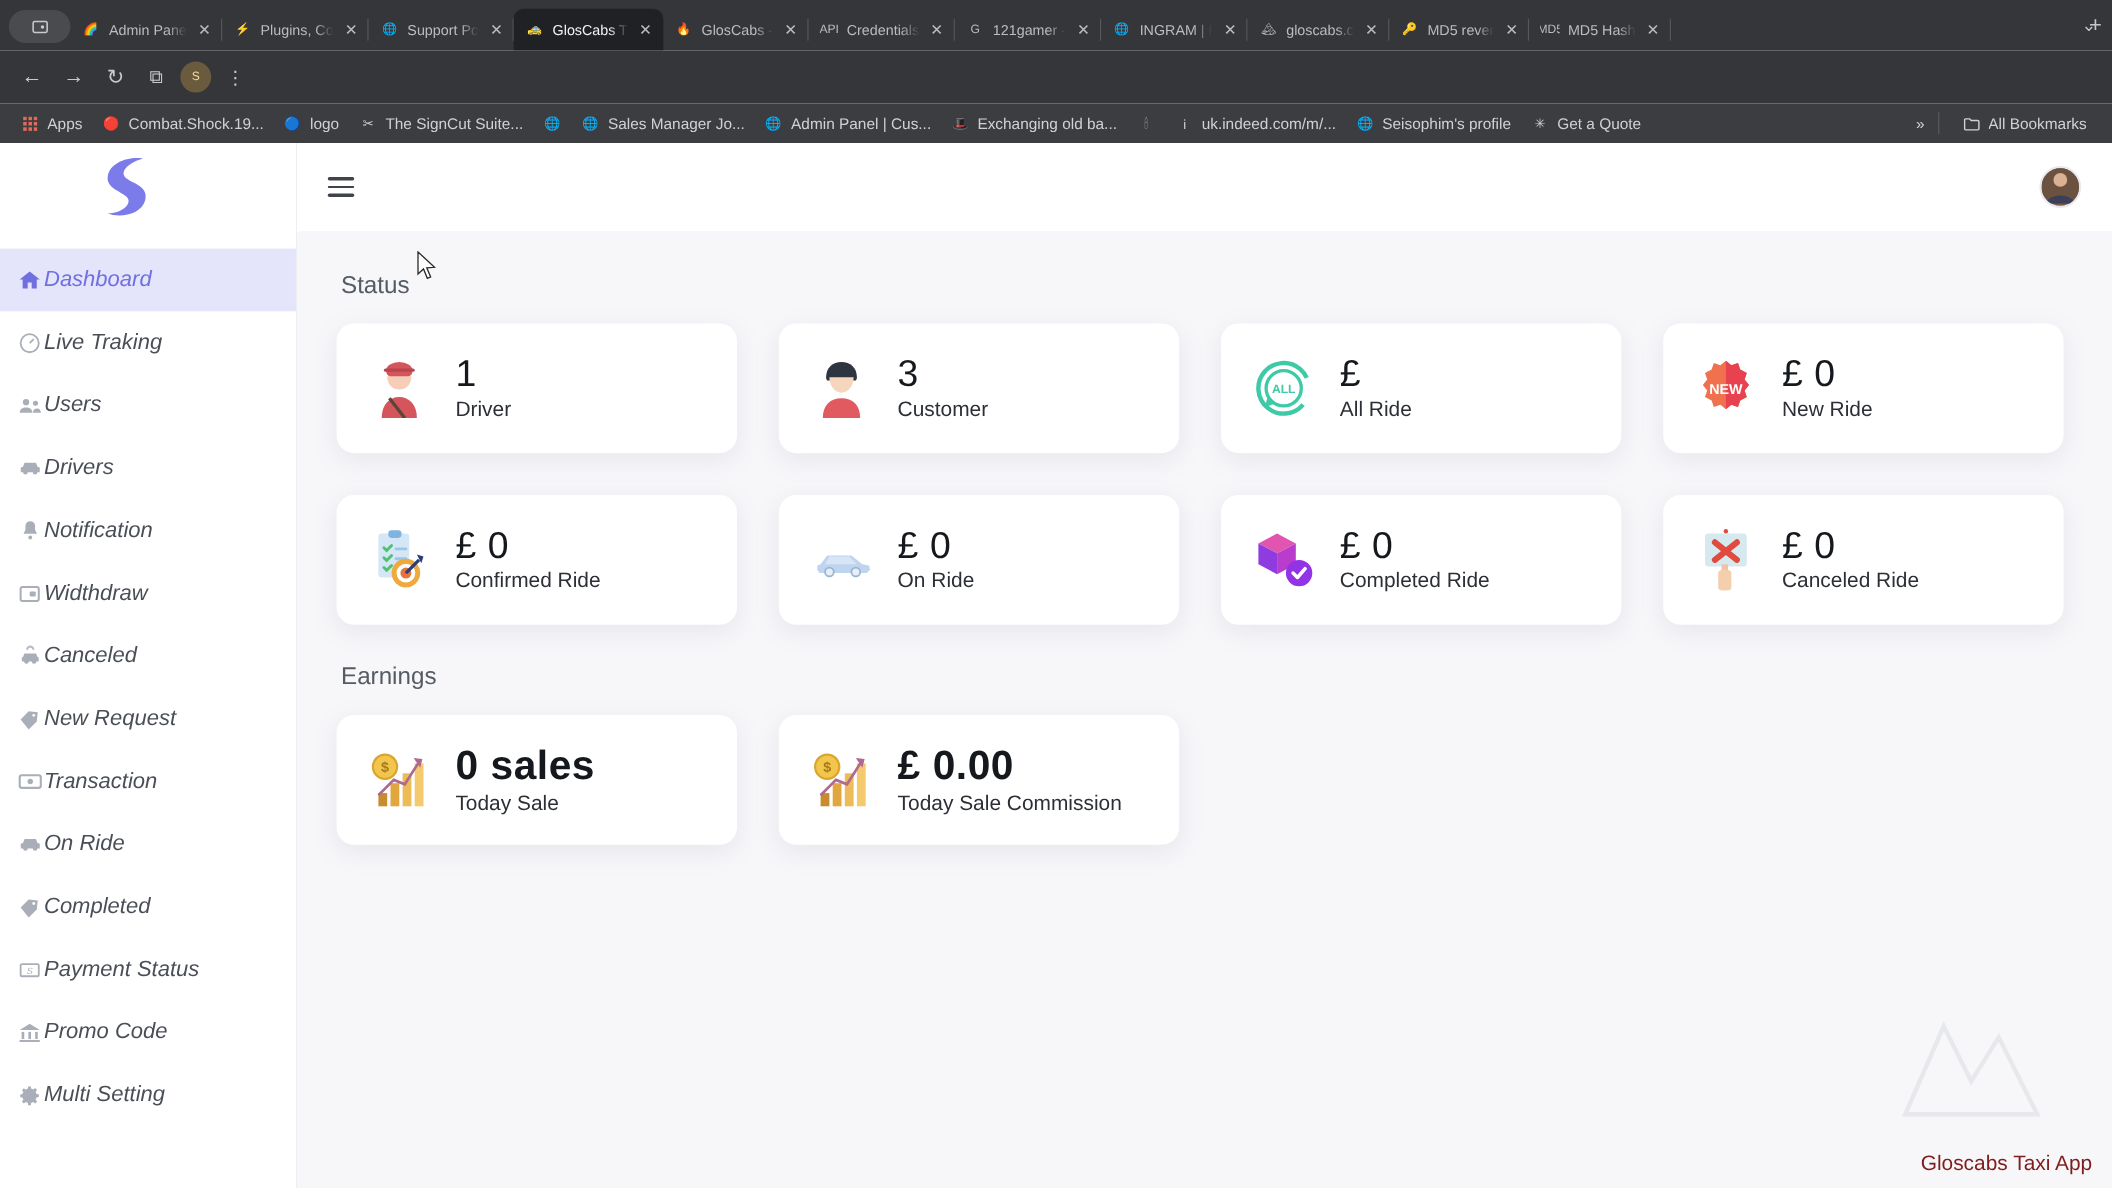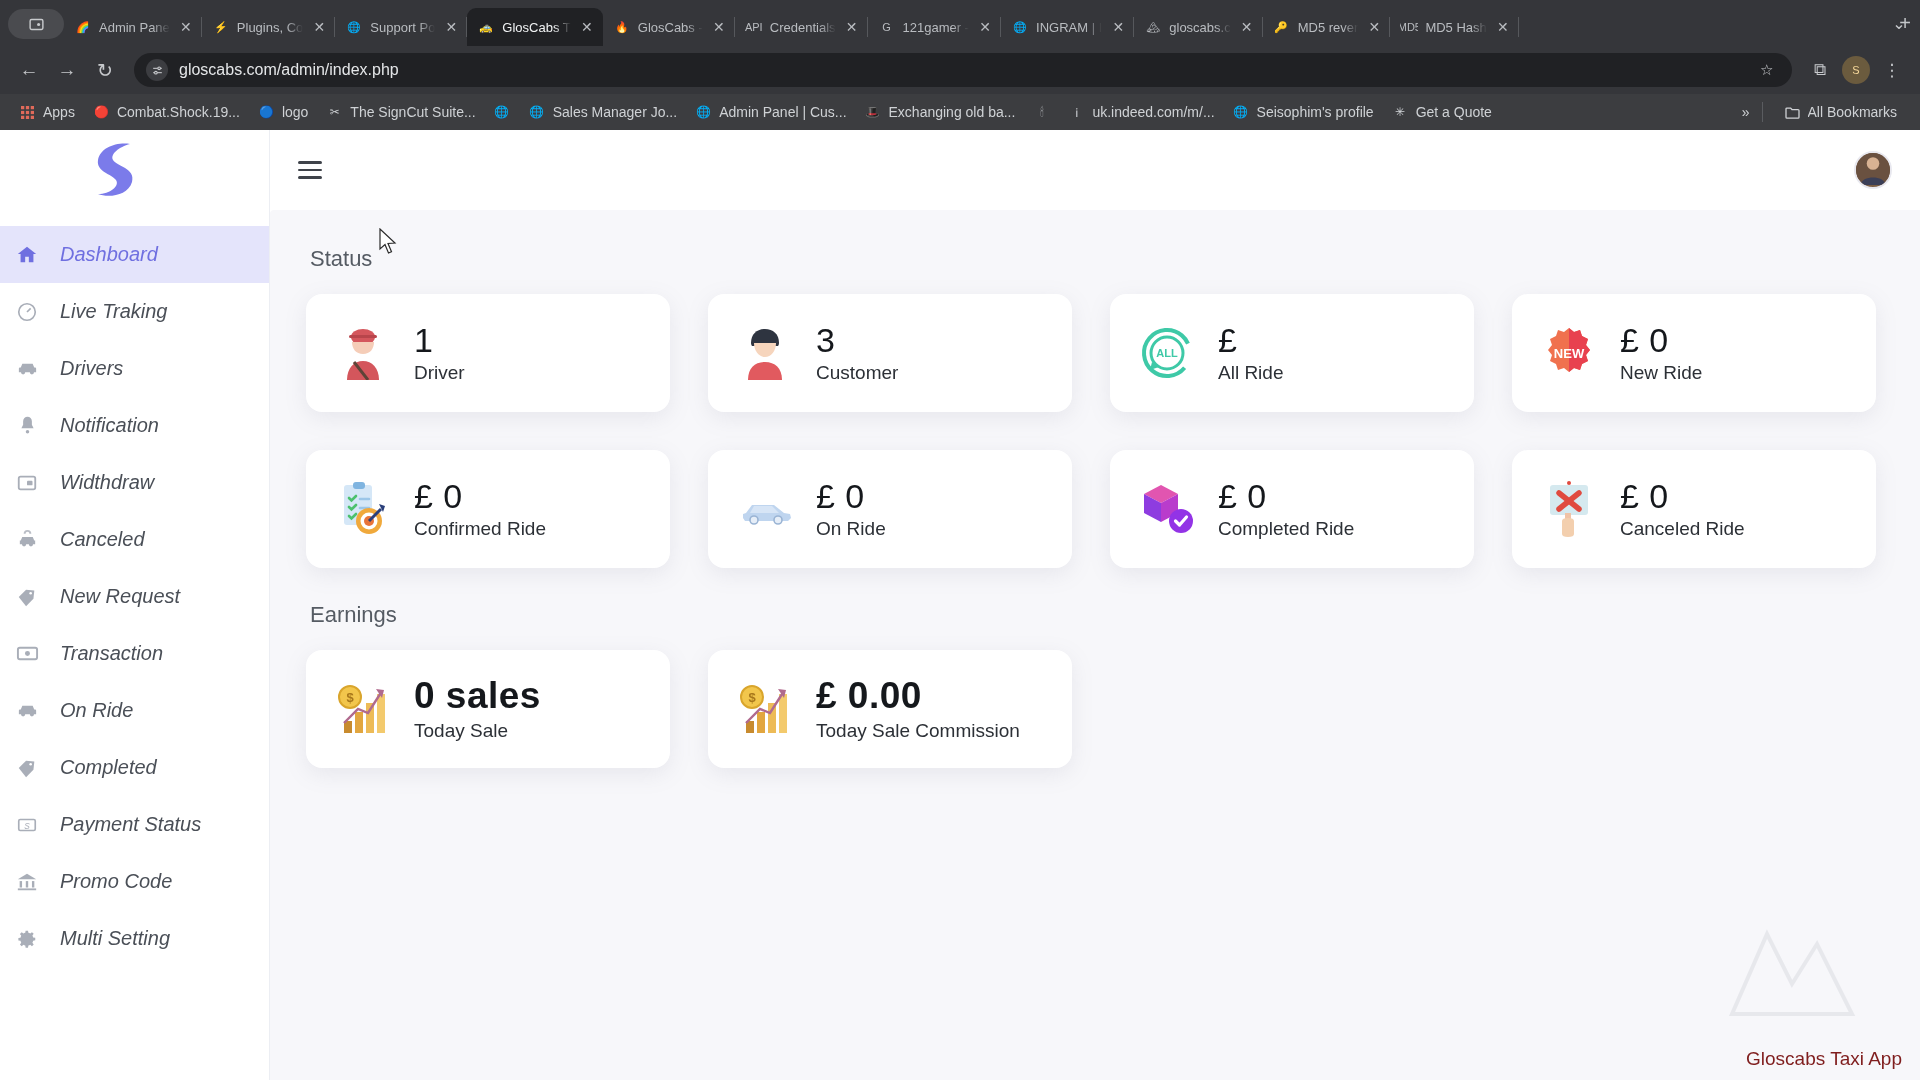--- a/index.html
+++ b/index.html
@@ -90,21 +90,21 @@
 
   .sidebar {
     width: 270px; flex: 0 0 270px; background: #ffffff; position: relative;
     border-right: 1px solid #eceef3; display: flex; flex-direction: column;
     overflow: hidden;
   }
   .brand { height: 80px; display: flex; align-items: center; padding-left: 86px; }
   .brand svg { display:block; }
   .menu { display: flex; flex-direction: column; padding-top: 16px; }
   .menu-item {
-    height: 57px; display: flex; align-items: center; gap: 20px; padding-left: 14px;
+    height: 57px; display: flex; align-items: center; padding-left: 14px;
     color: #4a4f57; font-size: 20px; font-style: italic; font-weight: 400;
   }
   .menu-item .mi-ico { width: 26px; flex: 0 0 26px; display: flex;
     align-items: center; justify-content: center; color: #a9aeb8; }
   .menu-item.active { background: #e4e4fb; color: #6f6fe0; }
   .menu-item.active .mi-ico { color: #6f6fe0; }
 
   .content { flex: 1; display: flex; flex-direction: column; min-width: 0; position: relative;
              background: #ffffff; }
   .topbar { height: 80px; display: flex; align-items: center; padding: 0 28px;
@@ -220,32 +220,20 @@
         </div>
       </div>
     <div class="newtab">+</div>
     <div class="winctl">⌄</div>
   </div>
 
   <div class="toolbar">
     <div class="navbtn">←</div>
     <div class="navbtn">→</div>
     <div class="navbtn">↻</div>
-    <div class="omnibox">
-      <span class="siteinfo">
-        <svg width="13" height="13" viewBox="0 0 24 24" stroke="#c8cacd" stroke-width="2" fill="none">
-          <line x1="4" y1="8" x2="20" y2="8"></line>
-            <circle cx="15" cy="8" r="2.4" fill="#35363a"></circle>
-          <line x1="4" y1="16" x2="20" y2="16"></line>
-            <circle cx="9" cy="16" r="2.4" fill="#35363a"></circle>
-        </svg>
-      </span>
-      <span class="urltext" title="gloscabs.com/admin/index.php">gloscabs.com/admin/index.php</span>
-      <span class="star">☆</span>
-    </div>
     <div class="tbicon">⧉</div>
     <div class="tbicon">
       <span class="profilepic">S</span>
     </div>
     <div class="tbicon">⋮</div>
   </div>
 
   <div class="bookmarks">
     <div class="bm">
       <span class="bi">
@@ -346,20 +334,31 @@
               <svg width="22" height="22" viewBox="0 0 24 24" fill="none" stroke="currentColor" stroke-width="1.8">
                 <circle cx="12" cy="12" r="9"></circle>
                 <path d="M12 12l4-4"></path>
               </svg>
             </span>
             <span>Live Traking</span>
           </div>
           <div class="menu-item">
             <span class="mi-ico">
               <svg width="23" height="23" viewBox="0 0 24 24" fill="currentColor">
+                <circle cx="8" cy="9" r="3"></circle>
+                <circle cx="17" cy="10" r="2.4"></circle>
+                <path d="M2 19c0-3.3 2.7-5 6-5s6 1.7 6 5z"></path>
+                <path d="M14.5 19c0-2.3 1.5-4 4-4s3.5 1.7 3.5 4z"></path>
+              </svg>
+            </span>
+            <span>Users</span>
+          </div>
+          <div class="menu-item">
+            <span class="mi-ico">
+              <svg width="23" height="23" viewBox="0 0 24 24" fill="currentColor">
                 <path d="M5 11l1.6-4h10.8L19 11h1a1 1 0 011 1v4h-2.2a2.2 2.2 0 01-4.4 0H9.6a2.2 2.2 0 01-4.4 0H3v-4a1 1 0 011-1z"></path>
               </svg>
             </span>
             <span>Drivers</span>
           </div>
           <div class="menu-item">
             <span class="mi-ico">
               <svg width="21" height="21" viewBox="0 0 24 24" fill="currentColor">
                 <path d="M12 2a5 5 0 00-5 5v4l-2 4h14l-2-4V7a5 5 0 00-5-5z"></path>
                 <circle cx="12" cy="19" r="2"></circle>

